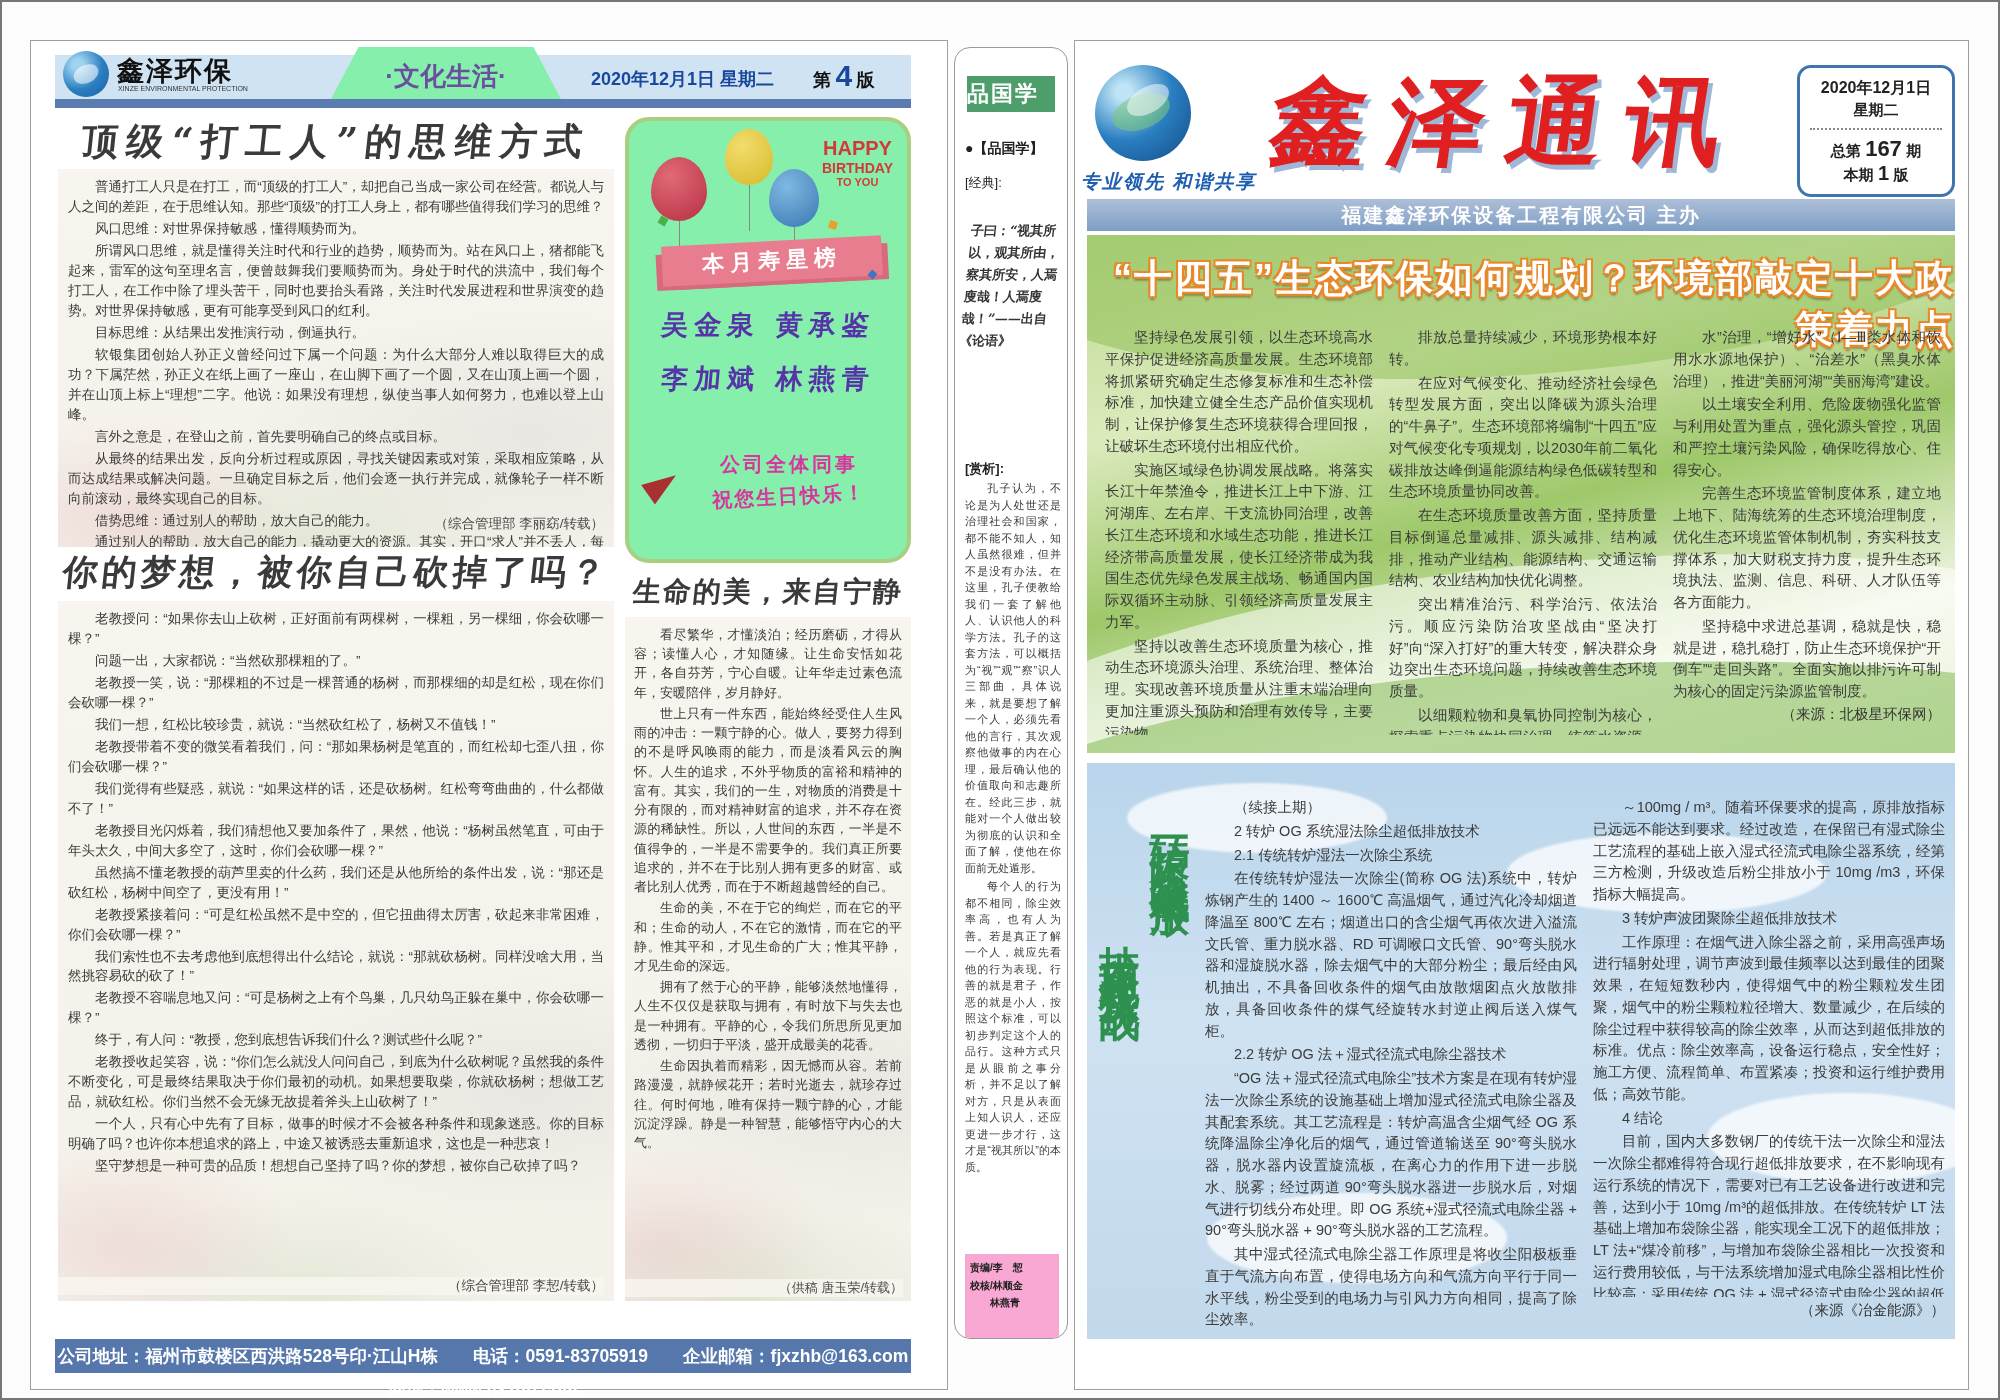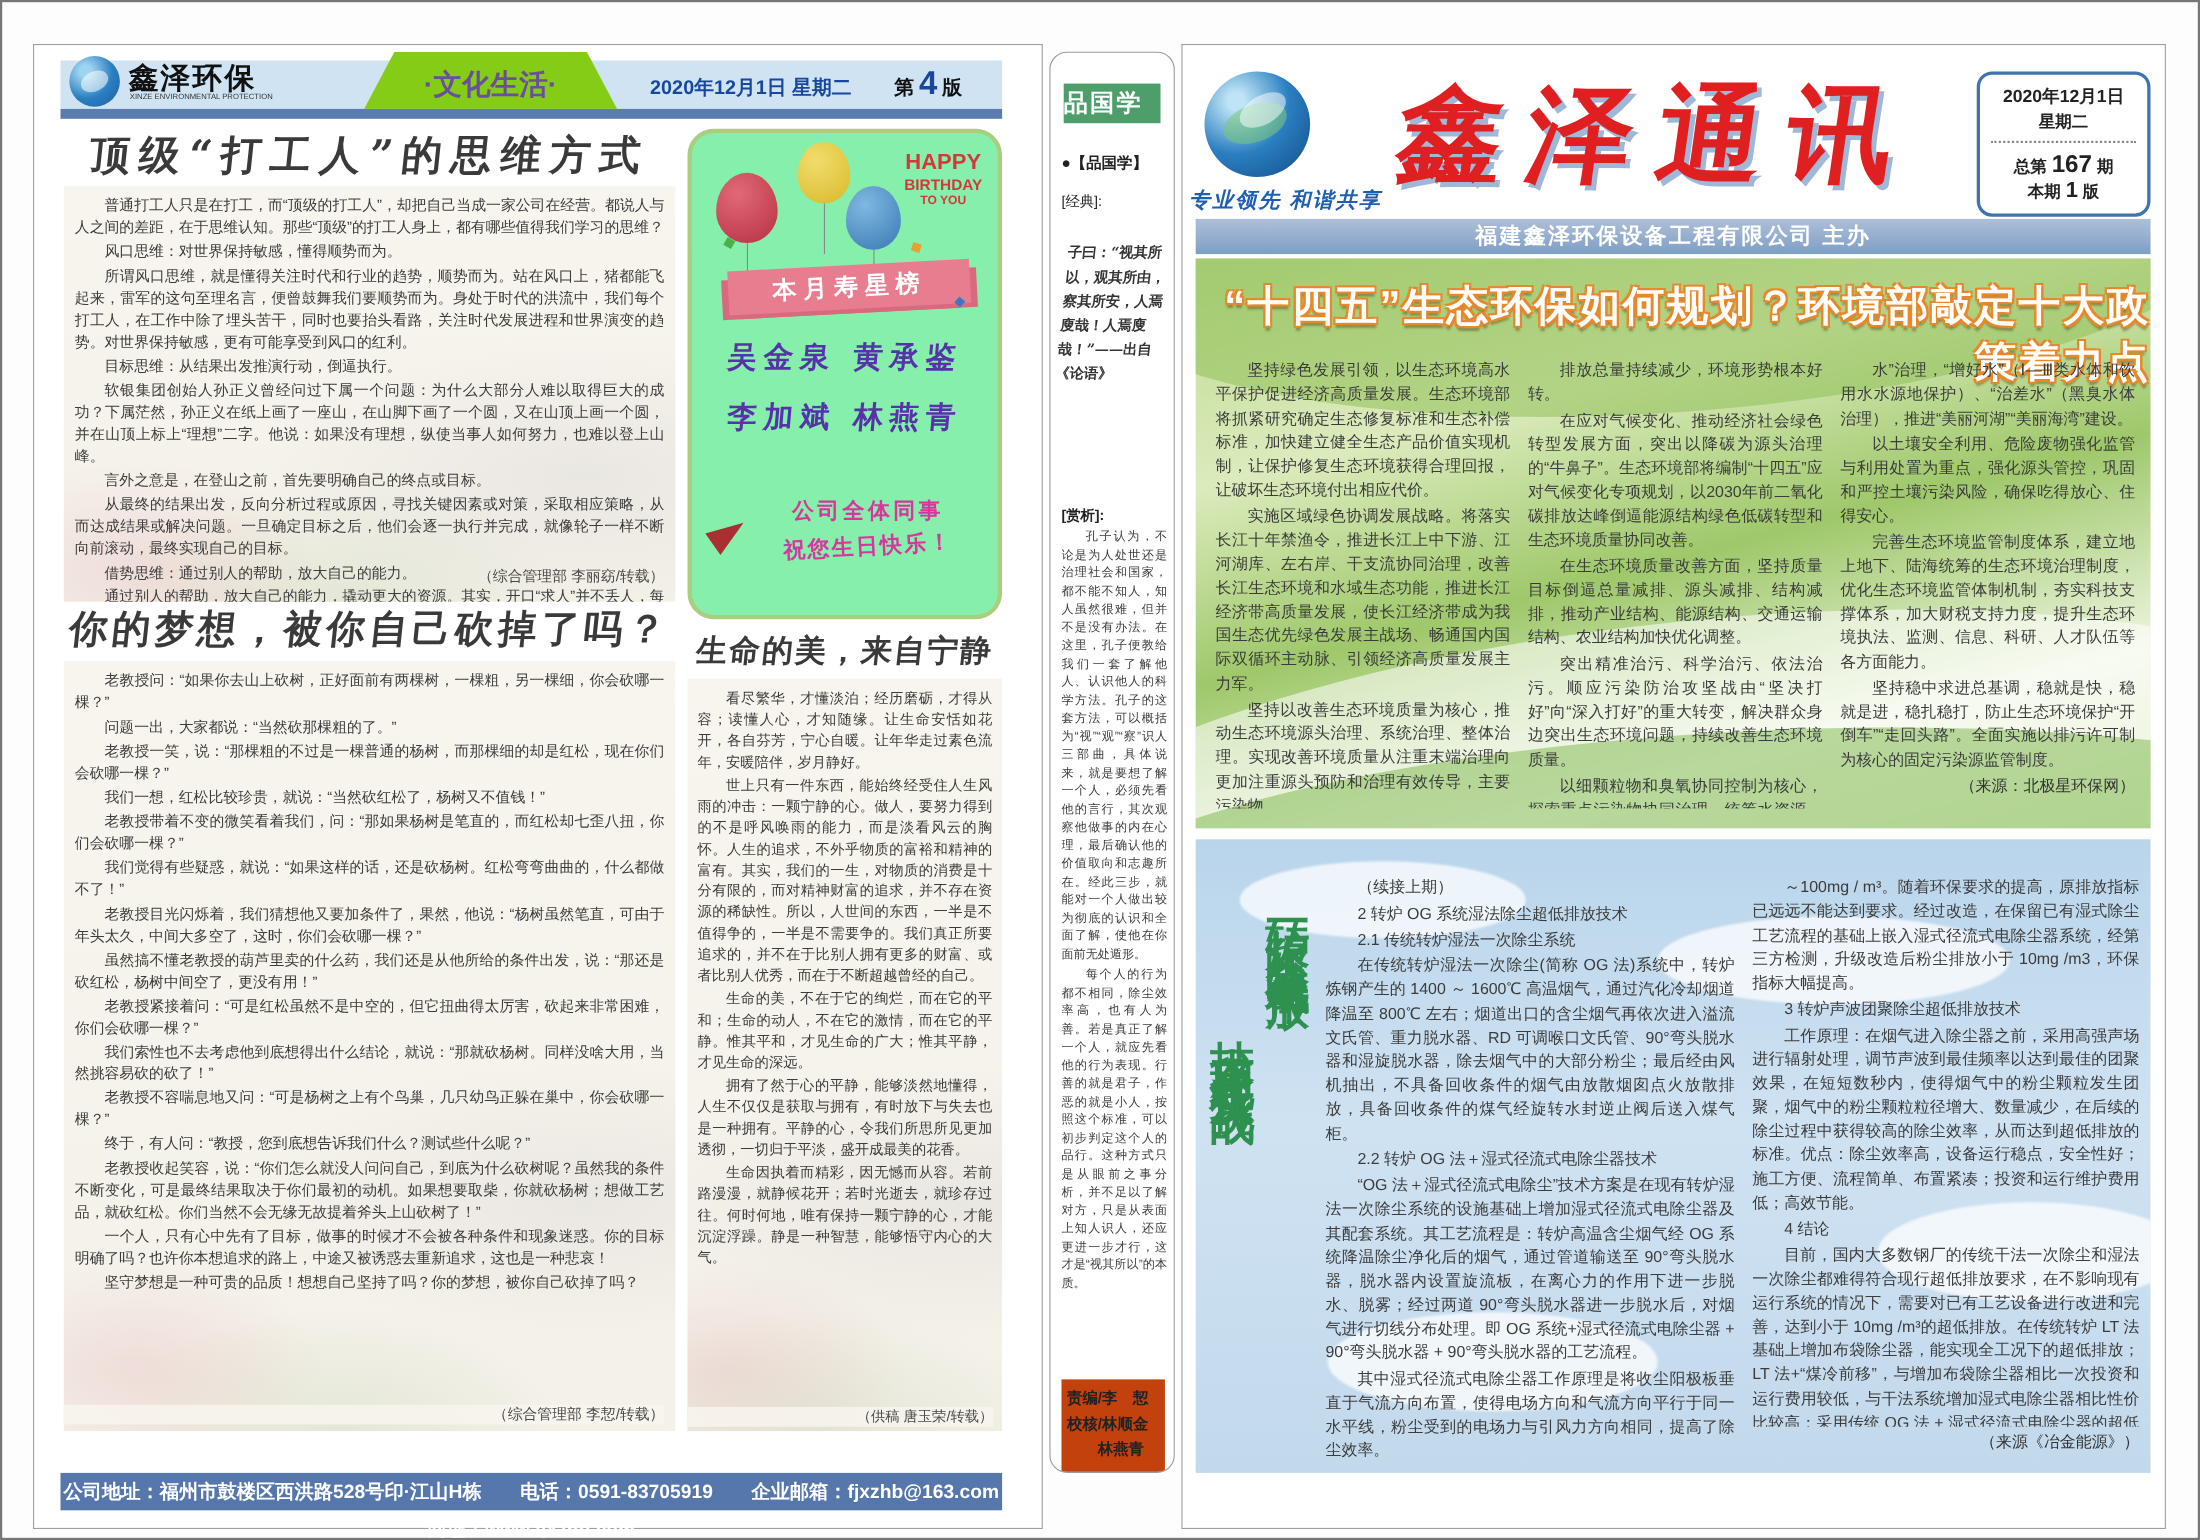--- a/index.html
+++ b/index.html
@@ -36,21 +36,21 @@
     <div class="abs" style="left:24px;top:14px;width:856px;height:44px;background:#cfe3f3;"></div>
     <div class="abs" style="left:24px;top:58px;width:856px;height:9px;background:#5b7cb0;"></div>
 
     <div class="abs" style="left:32px;top:10px;width:46px;height:46px;border-radius:50%;
          background:radial-gradient(circle at 32% 30%, #9fd4f0 12%, #2a7fc1 55%, #1b5fa0 100%);">
       <div class="abs" style="left:10px;top:14px;width:26px;height:18px;border-radius:50%;background:rgba(255,255,255,.55);transform:rotate(-25deg);"></div>
     </div>
     <div class="abs" style="left:86px;top:12px;width:210px;height:32px;font-size:27px;font-weight:bold;color:#111;letter-spacing:2px;">鑫泽环保</div>
     <div class="abs" style="left:87px;top:44px;width:230px;font-size:7px;color:#333;">XINZE ENVIRONMENTAL PROTECTION</div>
 
-    <div class="abs" style="left:300px;top:6px;width:230px;height:52px;background:#84cc16;
+    <div class="abs" style="left:300px;top:6px;width:230px;height:52px;background:#86efac;
          clip-path:polygon(12% 0,88% 0,100% 100%,0 100%);">
       <div class="abs" style="left:0;top:12px;width:100%;text-align:center;font-size:26px;font-weight:bold;color:#6a4fa0;">·文化生活·</div>
     </div>
 
     <div class="abs" style="left:560px;top:26px;width:220px;font-size:18px;font-weight:bold;color:#17489c;">2020年12月1日  星期二</div>
     <div class="abs" style="left:782px;top:18px;width:110px;color:#111;">
       <span style="font-size:18px;font-weight:bold;">第</span>
       <span style="font-size:30px;font-weight:bold;color:#17489c;">4</span>
       <span style="font-size:18px;font-weight:bold;">版</span>
     </div>
@@ -130,22 +130,22 @@
     <div class="abs" style="left:12px;top:28px;width:88px;height:36px;background:#4d9e6b;color:#fff;font-weight:bold;
          font-size:22px;line-height:36px;letter-spacing:2px;">品国学</div>
     <div class="abs" style="left:10px;top:92px;width:96px;font-size:14px;font-weight:bold;color:#222;">●【品国学】</div>
     <div class="abs" style="left:10px;top:126px;width:96px;font-size:13px;color:#222;">[经典]:</div>
     <div class="abs serif" style="left:10px;top:172px;width:94px;font-size:13px;font-weight:bold;color:#333;line-height:1.7;transform:skewX(-6deg);">子曰：“视其所以，观其所由，察其所安，人焉廋哉！人焉廋哉！”——出自《论语》</div>
     <div class="abs" style="left:10px;top:412px;width:96px;font-size:13px;font-weight:bold;color:#222;">[赏析]:</div>
     <div class="abs body-text" style="left:10px;top:432px;width:96px;height:770px;font-size:11px;line-height:1.5;">
         <p>孔子认为，不论是为人处世还是治理社会和国家，都不能不知人，知人虽然很难，但并不是没有办法。在这里，孔子便教给我们一套了解他人、认识他人的科学方法。孔子的这套方法，可以概括为“视”“观”“察”识人三部曲，具体说来，就是要想了解一个人，必须先看他的言行，其次观察他做事的内在心理，最后确认他的价值取向和志趣所在。经此三步，就能对一个人做出较为彻底的认识和全面了解，使他在你面前无处遁形。</p>
         <p>每个人的行为都不相同，除尘效率高，也有人为善。若是真正了解一个人，就应先看他的行为表现。行善的就是君子，作恶的就是小人，按照这个标准，可以初步判定这个人的品行。这种方式只是从眼前之事分析，并不足以了解对方，只是从表面上知人识人，还应更进一步才行，这才是“视其所以”的本质。</p>
       </div>
-    <div class="abs no-indent" style="left:10px;top:1206px;width:94px;height:92px;background:#c2410c;padding:6px 5px;
-         font-size:14px;font-weight:bold;color:#222;line-height:1.55;">
+    <div class="abs no-indent" style="left:10px;top:1206px;width:94px;height:92px;background:#f9a8d4;padding:6px 5px;
+         font-size:10px;font-weight:bold;color:#222;line-height:1.55;">
         <p>责编/李　恝</p>
         <p>校核/林顺金</p>
         <p>　　林燕青</p>
       </div>
   </div>
 
   <div class="page" style="left:1072px;top:38px;width:895px;height:1350px;">
 
     <div class="abs" style="left:20px;top:24px;width:96px;height:96px;border-radius:50%;
          background:radial-gradient(circle at 30% 28%, #bfe4f5 8%, #2a7fc1 50%, #134a86 100%);">

